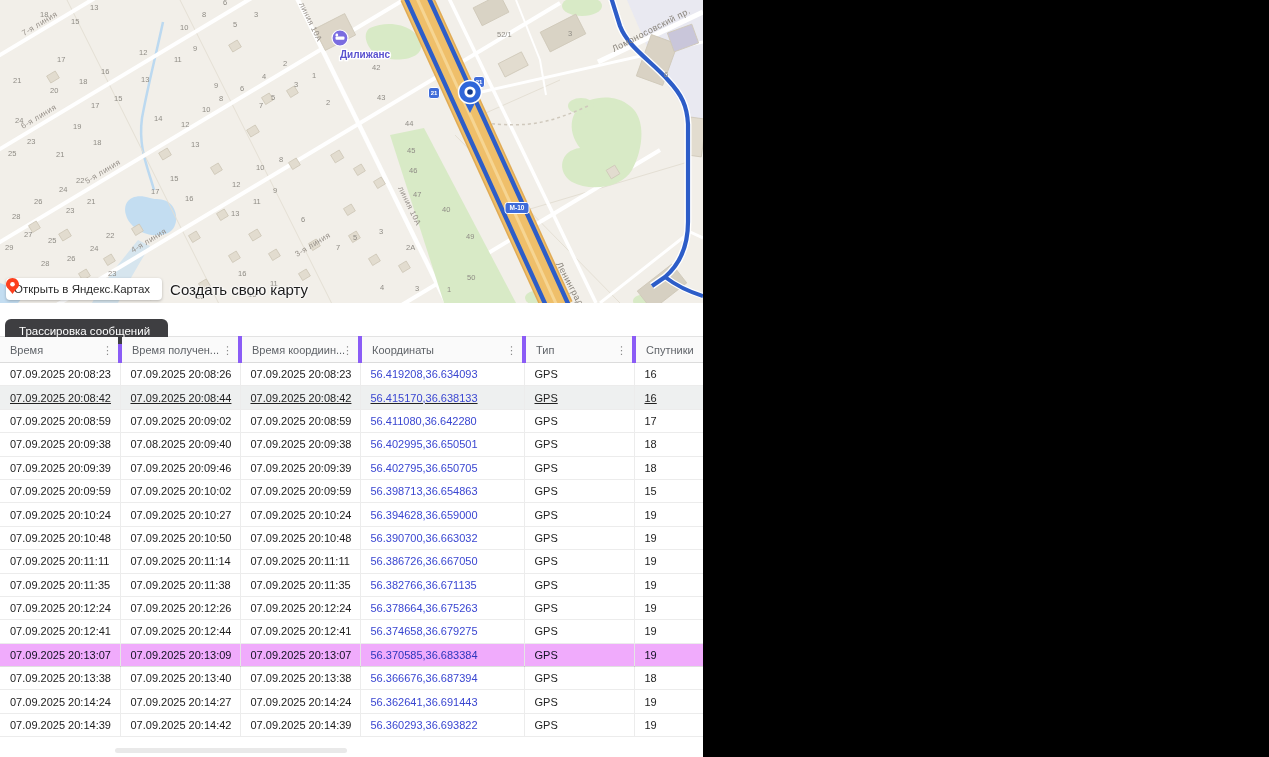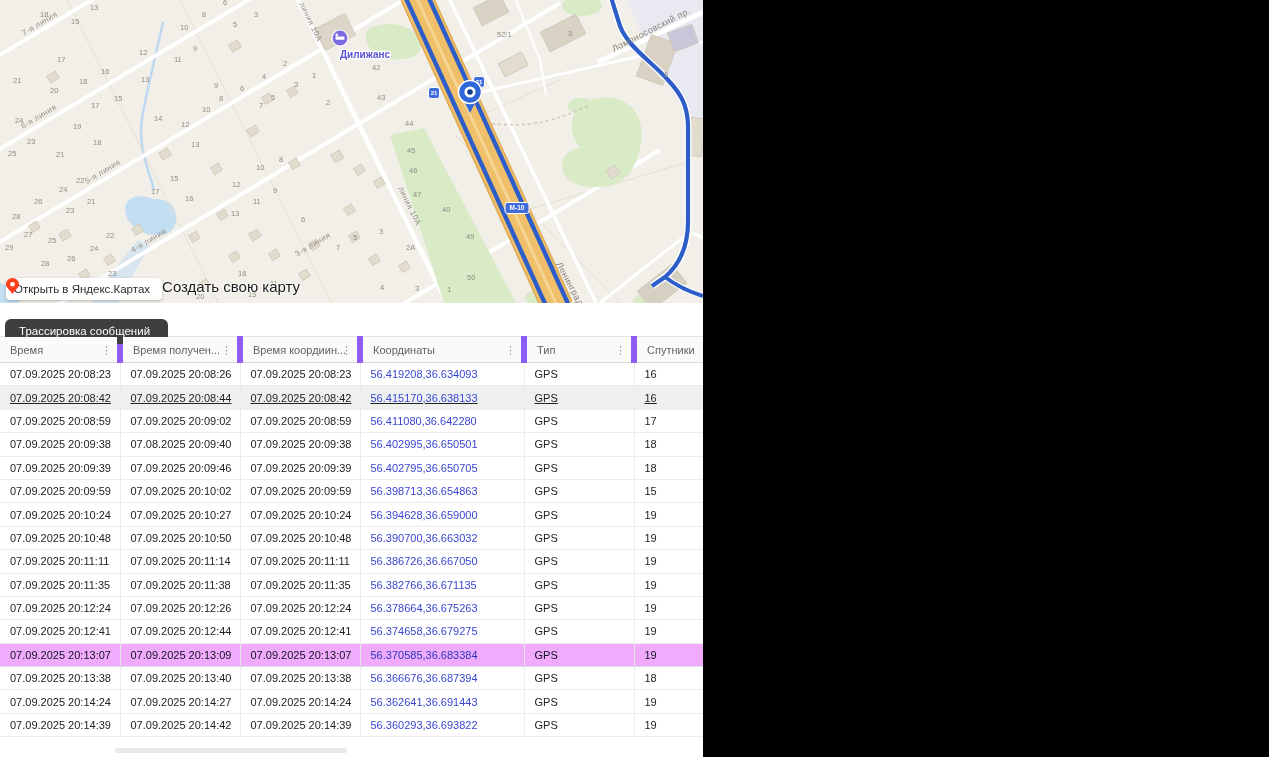--- a/index.html
+++ b/index.html
@@ -11,37 +11,37 @@
   .map{position:relative;width:703px;height:303px;background:#f2efe9;overflow:hidden;}
   .map svg{position:absolute;left:0;top:0;}
   .street-lbl{font-size:8px;fill:#97918a;letter-spacing:.4px;}
   .num-lbl{font-size:7.5px;fill:#8f8c85;}
   .road-lbl{font-size:9px;fill:#8a857c;letter-spacing:.4px;}
   .poi-lbl{font-size:10px;font-weight:bold;fill:#5a52cf;stroke:#ffffff;stroke-width:2.5px;
            paint-order:stroke;}
   .badge-lbl{font-size:6px;font-weight:bold;fill:#fff;text-anchor:middle;}
   .hwy-lbl{font-size:6.5px;font-weight:bold;fill:#fff;text-anchor:middle;}
 
-  .map-actions{position:absolute;left:6px;bottom:3px;display:flex;align-items:flex-start;}
+  .map-actions{position:absolute;left:6px;bottom:3px;display:flex;align-items:center;gap:8px;}
   .ya-open{display:flex;align-items:center;gap:6px;background:#fff;border:none;
            border-radius:4px;padding:5px 12px 5px 8px;font-size:11.5px;color:#2b2b2b;
            box-shadow:0 1px 3px rgba(0,0,0,.25);cursor:pointer;
            font-family:"Liberation Sans",sans-serif;}
   .create-map{font-size:15px;color:#1c1c1c;cursor:pointer;
               text-shadow:0 0 3px #fff,0 0 3px #fff,0 0 3px #fff;}
 
   
   .tab-bar{height:33px;background:#fff;padding-left:5px;}
   .trace-tab{display:inline-block;margin-top:16px;background:#3e3e41;color:#fff;
              font-size:11.5px;padding:6px 18px 7px 14px;border-radius:6px 6px 0 0;cursor:pointer;}
 
   
   .trace-table{border-collapse:collapse;table-layout:fixed;width:703px;background:#fff;}
   .trace-table th{height:25px;background:#fafafa;border-top:1px solid #e3e3e3;
-                  border-bottom:1px solid #dcdcdc;border-right:6px solid #8b5cf6;
+                  border-bottom:1px solid #dcdcdc;border-right:4px solid #8b5cf6;
                   font-size:11px;font-weight:normal;color:#5f6368;text-align:left;
                   padding:0 4px 0 10px;white-space:nowrap;overflow:hidden;position:relative;}
   .trace-table th:last-child{border-right:none;}
   .th-menu{position:absolute;right:5px;top:50%;transform:translateY(-50%);color:#8a8a8a;
            font-size:11px;cursor:pointer;}
   .trace-table td{height:22.4px;border-bottom:1px solid #ececec;border-right:1px solid #ececec;
                   font-size:11px;color:#222;padding:0 10px;white-space:nowrap;overflow:hidden;}
   .trace-table td:last-child{border-right:none;}
   .coords-link{color:#3a46d1;text-decoration:none;cursor:pointer;}
   tr.row-hover td{background:#eef0f0;text-decoration:underline;}

